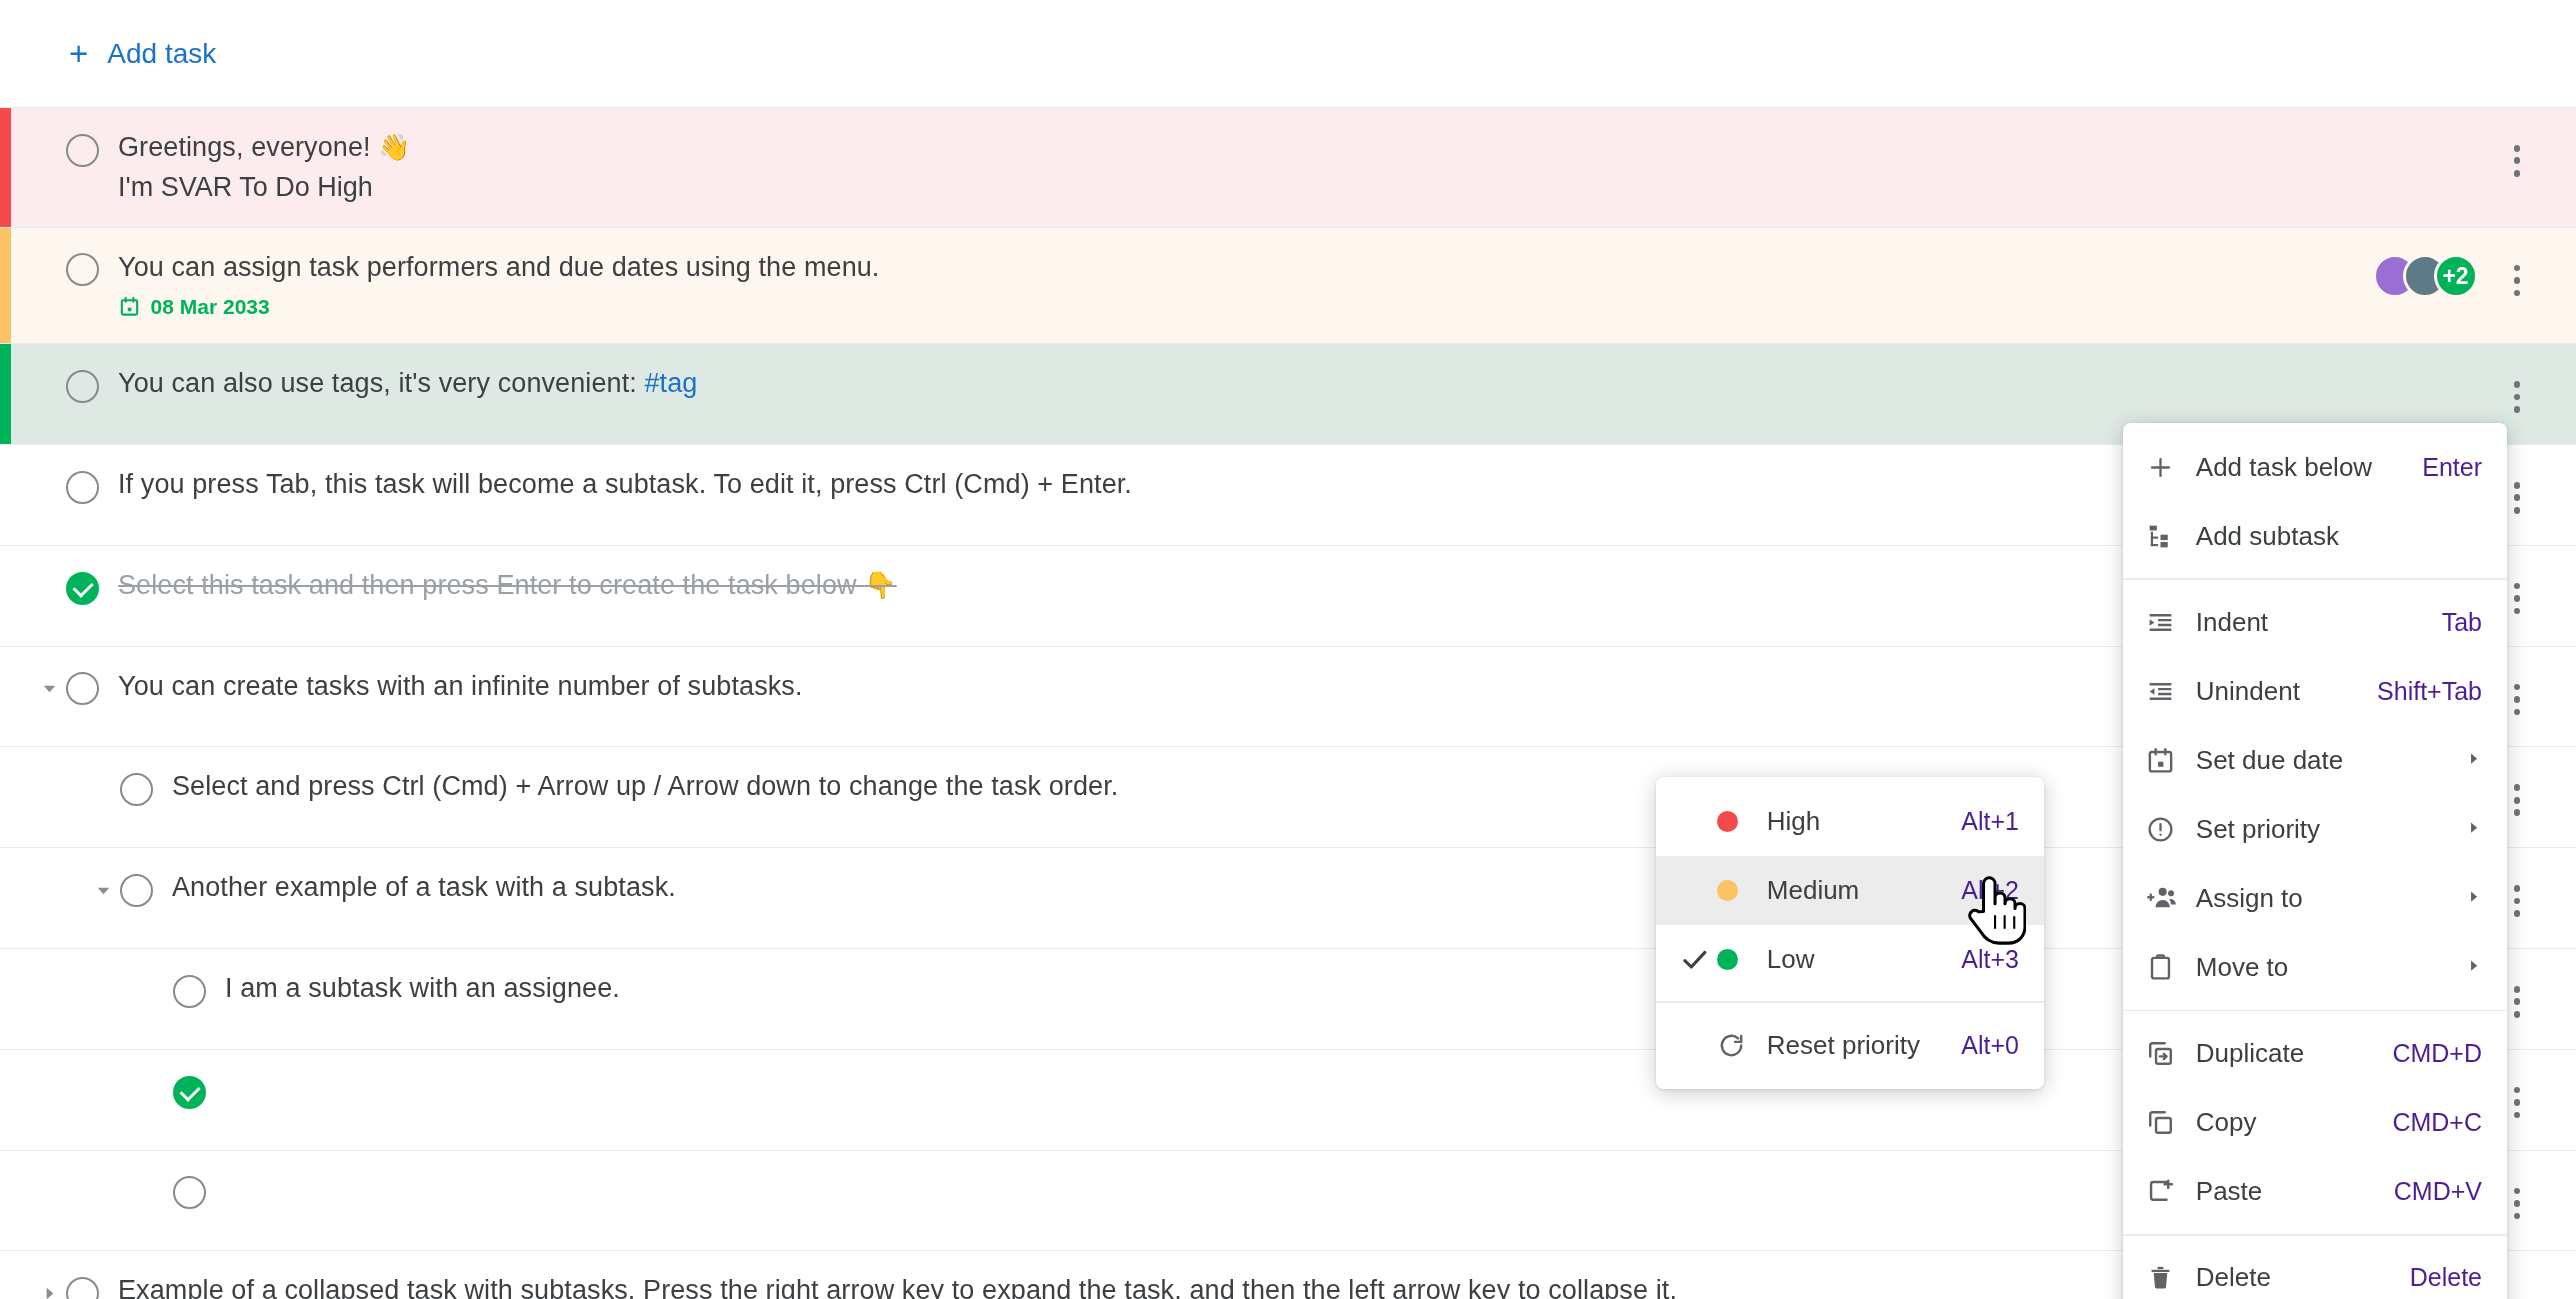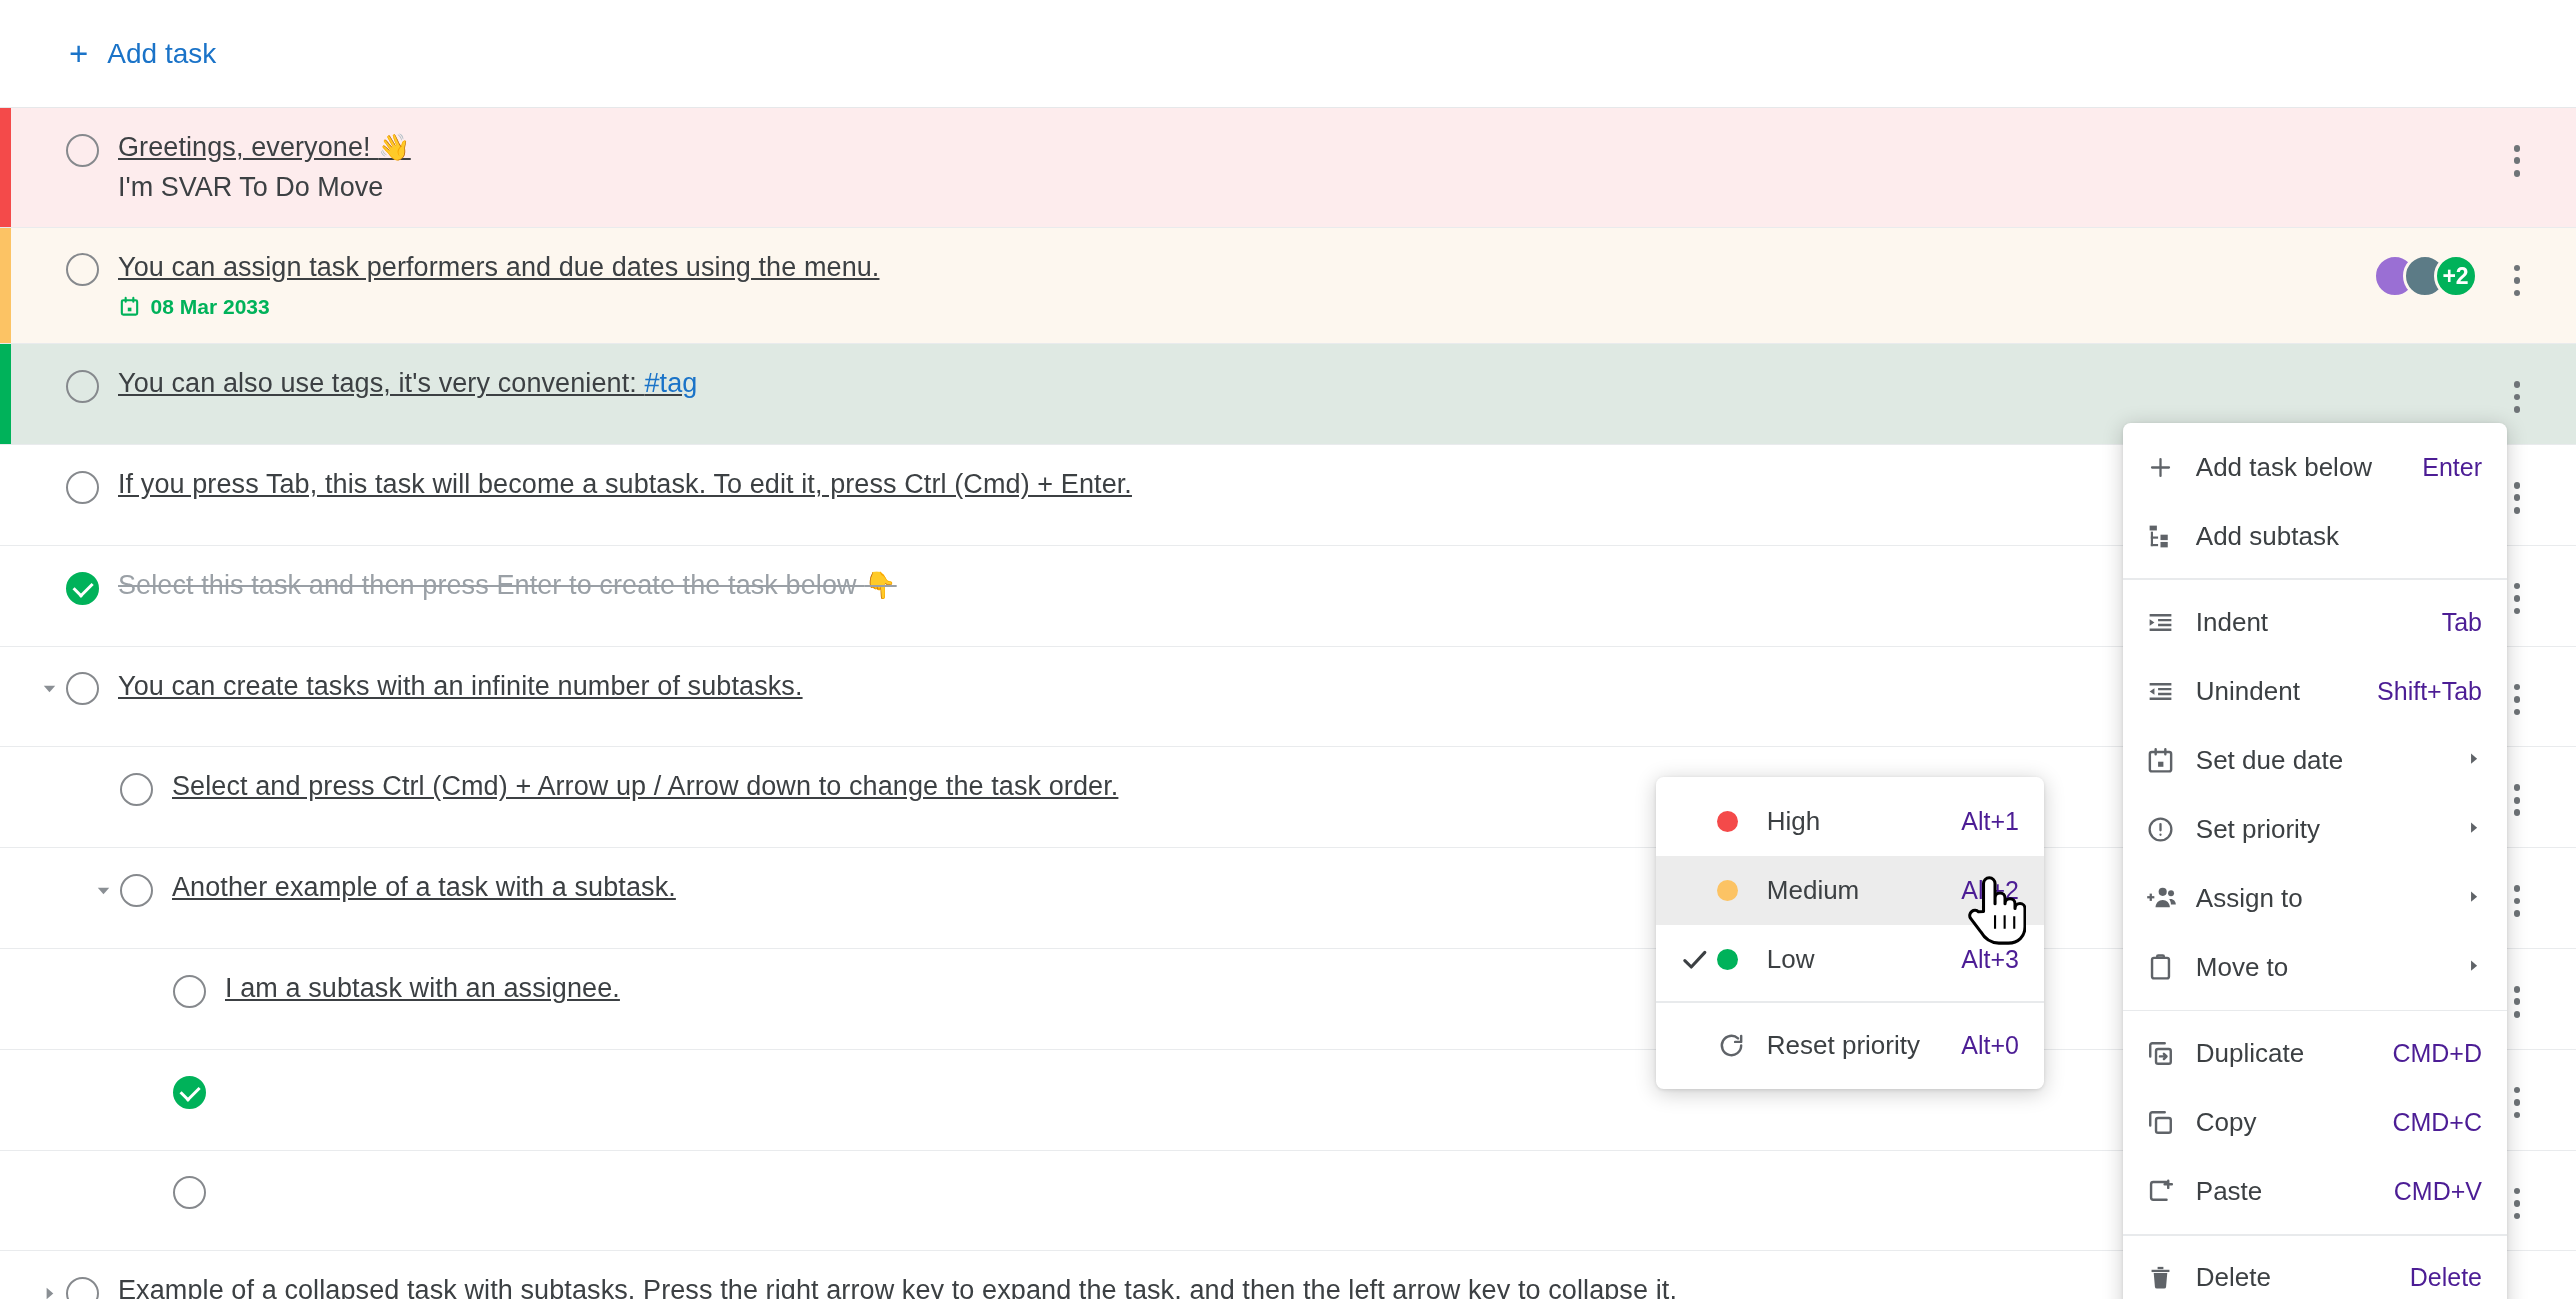--- a/index.html
+++ b/index.html
@@ -75,21 +75,20 @@
     left: 8.7px; top: 4.8px;
     width: 8.7px; height: 15.4px;
     border: solid #fff; border-width: 0 3.4px 3.4px 0;
     transform: rotate(45deg);
   }
 
   .task-body { flex:1; padding-left: 19px; padding-right: 19px; }
   .task-text {
     font-size: 27px; color: #3c4043; line-height: 1.35;
     letter-spacing: 0.1px;
-    text-decoration: underline;
   }
   .task-text .tag { color:#1a73c8;margin-top:10px; }
   .task-text .emoji { font-size:26px; }
   .task-row.completed .task-text {
     color:#9aa0a6; text-decoration: line-through;
     text-decoration-color:#9aa0a6; text-decoration-thickness:1.9px;
   }
   .task-subtext { font-size:27px; color:#3c4043; line-height:1.35; margin-top:3.8px; }
 
   .date-chip {
@@ -169,21 +168,21 @@
 
   <div class="task-list" id="task-list">
       <div class="task-row pri-high">
         <div class="pri-bar"></div>
         <div class="row-inner">
           <div style="width:33px;min-width:33px"></div>
           <div class="twisty empty"></div>
           <div class="checkbox"></div>
           <div class="task-body">
             <div class="task-text"><span>Greetings, everyone! </span><span class="emoji">👋</span></div>
-            <div class="task-subtext">I'm SVAR To Do Move</div>
+            <div class="task-subtext">I'm SVAR To Do High</div>
           </div>
           <div class="row-right">
             <div class="kebab">
               <i></i>
               <i></i>
               <i></i>
             </div>
           </div>
         </div>
       </div>

